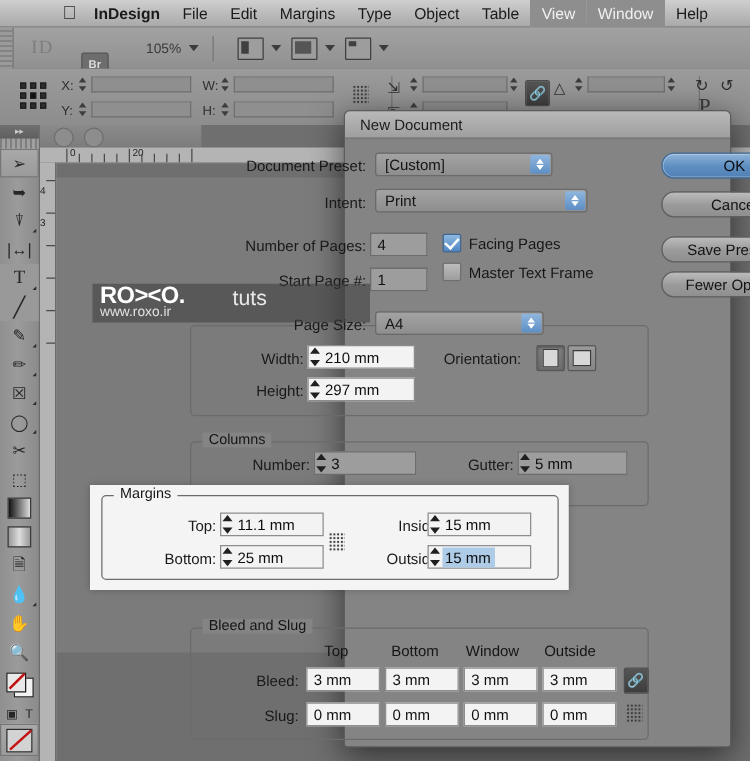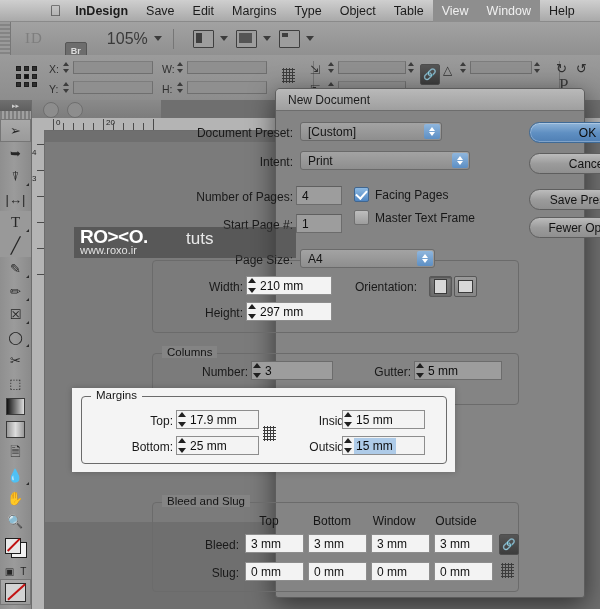--- a/index.html
+++ b/index.html
@@ -26,21 +26,21 @@
     background:linear-gradient(to bottom,#a2a2a2,#909090);
     border-bottom:1px solid #6e6e6e;
     display:flex;align-items:center;
   }
   .grip{width:10px;height:33px;background:
      repeating-linear-gradient(to bottom,#9a9a9a 0 2px,#848484 2px 4px);
      border-right:1px solid #777;}
   .id-logo{font-size:15px;color:#7e7e7e;margin-left:14px;font-family:"Liberation Serif",serif;letter-spacing:1px;}
   .br-btn{width:20px;height:17px;background:#6d6d6d;border:1px solid #555;border-radius:2px;
           color:#ddd;font-size:9px;font-weight:bold;display:flex;align-items:center;justify-content:center;margin-left:22px;margin-top:25px;}
-  .zoomval{font-size:16px;color:#3a3a3a;margin-left:20px;}
+  .zoomval{font-size:11px;color:#3a3a3a;margin-left:30px;}
   .caret{width:0;height:0;border-left:4px solid transparent;border-right:4px solid transparent;border-top:5px solid #3c3c3c;margin-left:6px;}
   .vsep{width:1px;height:20px;background:#767676;margin:0 11px;}
   .ctl-ico{width:19px;height:16px;border:1.5px solid #3f3f3f;border-radius:1px;background:#9d9d9d;position:relative;}
   .ctl-ico:before{content:"";position:absolute;left:2px;top:2px;width:6px;height:10px;background:#3f3f3f;}
   .ctl-ico.b{background:#9d9d9d;}
   .ctl-ico.b:before{left:2px;top:2px;width:13px;height:10px;background:#555;}
   .ctl-ico.c:before{left:2px;top:2px;width:6px;height:4px;background:#3f3f3f;}
   .ctl-grp{display:flex;align-items:center;margin-left:8px;}
   
   .optbar{
@@ -172,21 +172,21 @@
   .wm .w3{position:absolute;left:6px;top:17px;font-size:11px;color:#e2e2e2;}
   .dots{position:absolute;width:13px;height:15px;
     background:radial-gradient(circle,#3c3c3c 1px,transparent 1.2px) 0 0/3px 3px;}
 </style>
 </head>
 <body>
 
 <div class="menubar">
   <span class="apple"></span>
   <span class="mb-item bold">InDesign</span>
-  <span class="mb-item">Save</span>
+  <span class="mb-item">File</span>
   <span class="mb-item">Edit</span>
   <span class="mb-item">Margins</span>
   <span class="mb-item">Type</span>
   <span class="mb-item">Object</span>
   <span class="mb-item">Table</span>
   <span class="mb-item hl">View</span>
   <span class="mb-item hl">Window</span>
   <span class="mb-item">Help</span>
 </div>
 
@@ -452,21 +452,21 @@
   </div>
 </div>
 
 <div class="marginhl">
   <div class="group onwhite" style="left:9px;top:8px;width:364px;height:66px;">
     <span class="gt">Margins</span>
   </div>
   <span class="lab" style="position:absolute;left:16px;top:26px;width:85px;">Top:</span>
   <div class="spinwrap" style="position:absolute;left:104px;top:22px;width:83px;">
     <span class="spin"></span>
-    <span class="tx">17.9 mm</span>
+    <span class="tx">11.1 mm</span>
   </div>
   <span class="lab" style="position:absolute;left:16px;top:52px;width:85px;">Bottom:</span>
   <div class="spinwrap" style="position:absolute;left:104px;top:48px;width:83px;">
     <span class="spin"></span>
     <span class="tx">25 mm</span>
   </div>
 
   <span class="dots" style="left:191px;top:38px;"></span>
 
   <span class="lab" style="position:absolute;left:207px;top:26px;width:75px;">Inside:</span>

